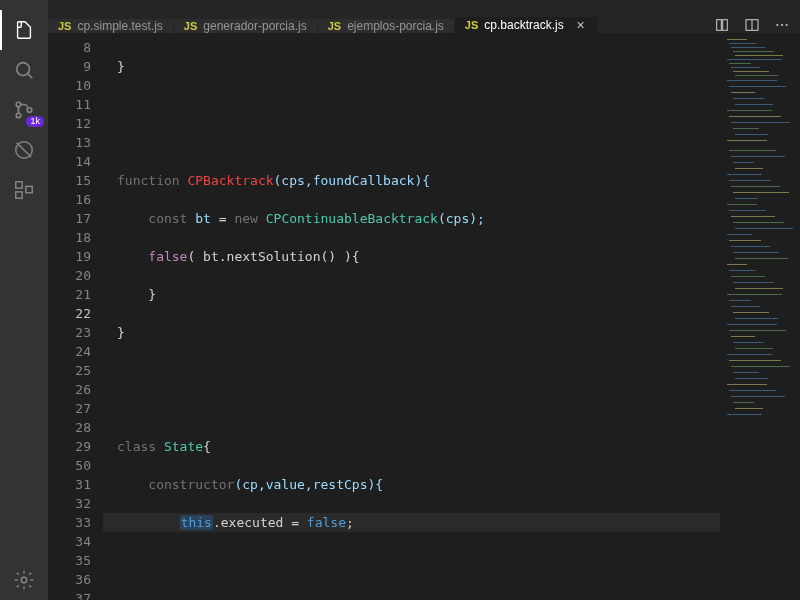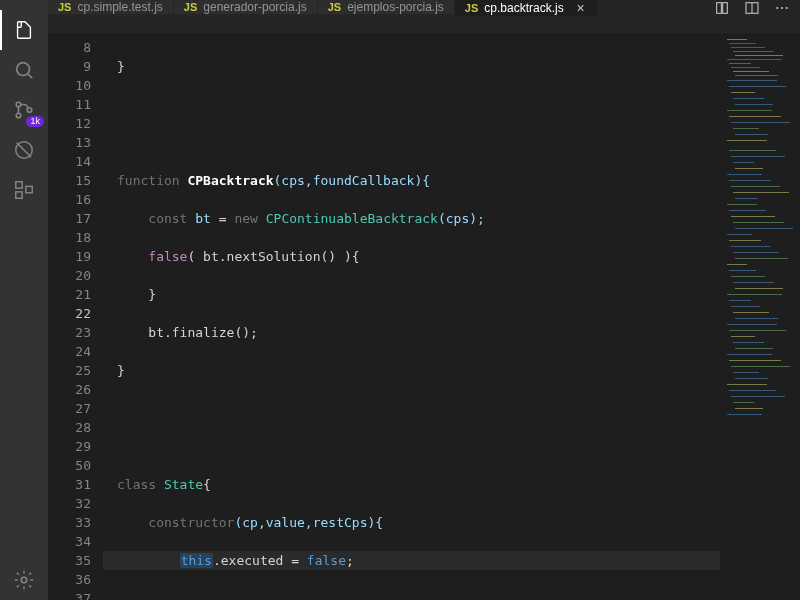--- a/index.html
+++ b/index.html
@@ -50,21 +50,21 @@
     flex:1;
     display:flex;
     flex-direction:column;
     min-width:0;
   }
   
   .tabbar {
     height:34px;
     background:#252526;
     display:flex;
-    align-items:flex-start;
+    align-items:flex-end;
     border-bottom:1px solid #1e1e1e;
   }
   .tab {
     display:flex;
     align-items:center;
     padding:0 10px;
     gap:6px;
     background:#2d2d2d;
     color:#969696;
     border-right:1px solid #252526;
@@ -122,21 +122,21 @@
     line-height:19px;
     white-space:pre;
     overflow:hidden;
     min-width:0;
   }
   .code .line { height:19px; padding-left:14px; position:relative; }
   .code .line.current-line { background:#2a2a2a; }
   
   .kw  { color:#737373; }
   .kw2 { color:#c586c0; }
-  .fn  { color:#ffffff;font-weight:bold; }
+  .fn  { color:#ef4444; }
   .cls { color:#4ec9b0; }
   .prm { color:#9cdcfe; }
   .num-lit, .bool { color:#569cd6; }
   .pun { color:#d4d4d4; }
   .this { color:#569cd6; background:#274259; border-radius:2px; padding:0 1px; }
   
   .minimap {
     width:80px;
     background:#1e1e1e;
     position:relative;
@@ -277,21 +277,20 @@
       </div>
 
     <div class="code" id="code">
 <div class="line"><span class="pun">}</span></div>
 <div class="line"><span></span></div>
 <div class="line"><span></span></div>
 <div class="line"><span class="kw">function</span> <span class="fn">CPBacktrack</span><span class="prm">(cps,foundCallback){</span></div>
 <div class="line">    <span class="kw">const</span> <span class="prm">bt</span><span> = </span><span class="kw">new</span> <span class="cls">CPContinuableBacktrack</span><span class="prm">(cps);</span></div>
 <div class="line">    <span class="kw2">false</span><span>( bt.nextSolution() ){</span></div>
 <div class="line">    <span class="pun">}</span></div>
-<div class="line">    <span>bt.finalize();</span></div>
 <div class="line"><span class="pun">}</span></div>
 <div class="line"><span></span></div>
 <div class="line"><span></span></div>
 <div class="line"><span class="kw">class</span> <span class="cls">State</span><span class="pun">{</span></div>
 <div class="line">    <span class="kw">constructor</span><span class="prm">(cp,value,restCps){</span></div>
 <div class="line current-line">        <span class="this">this</span><span>.executed = </span><span class="bool">false</span><span>;</span></div>
 
 
 
 

